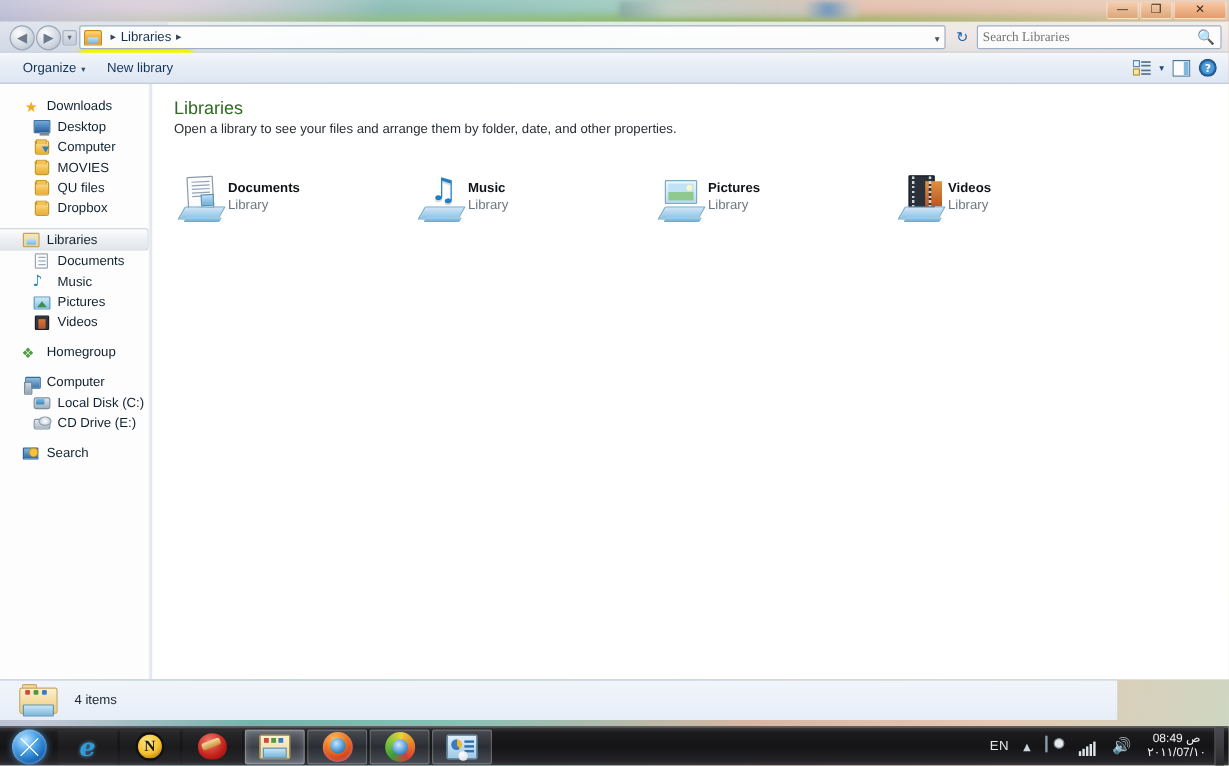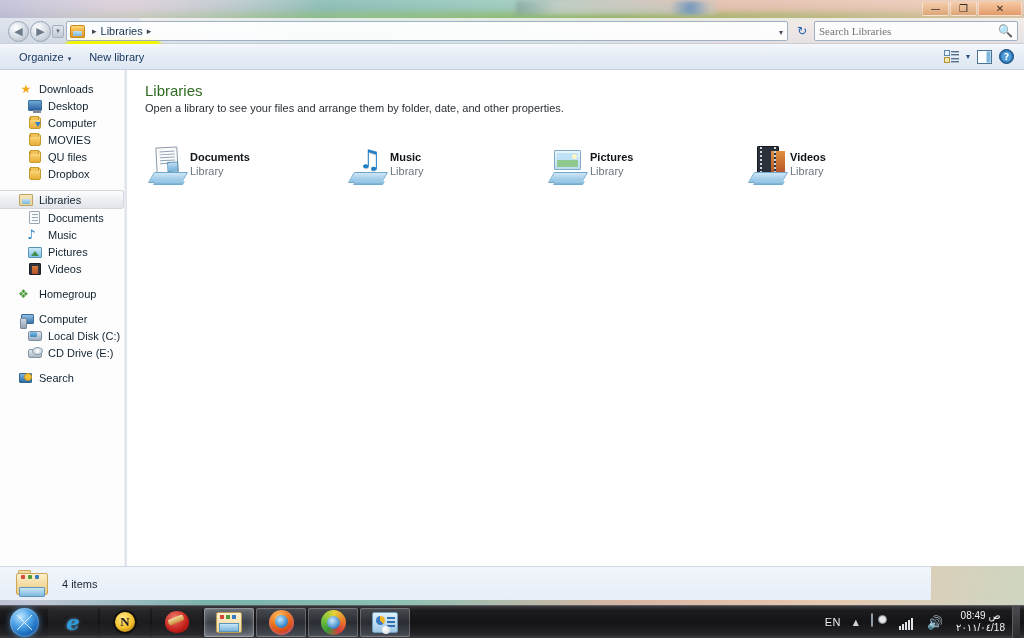--- a/index.html
+++ b/index.html
@@ -698,17 +698,17 @@
         <i style="left:0px;height:4px;"></i>
           <i style="left:3px;height:6px;"></i>
         <i style="left:6px;height:8px;"></i>
           <i style="left:9px;height:10px;"></i>
           <i style="left:12px;height:12px;"></i>
       </span>
     </span>
     <span class="tray-item ti-vol">🔊</span>
     <span id="tray-clock">
       <div>08:49 ص</div>
-      <div>٢٠١١/٠٤/18</div>
+      <div>٢٠١١/07/١٠</div>
     </span>
     <span id="show-desktop"></span>
   </div>
 </div>
 
 </body></html>

